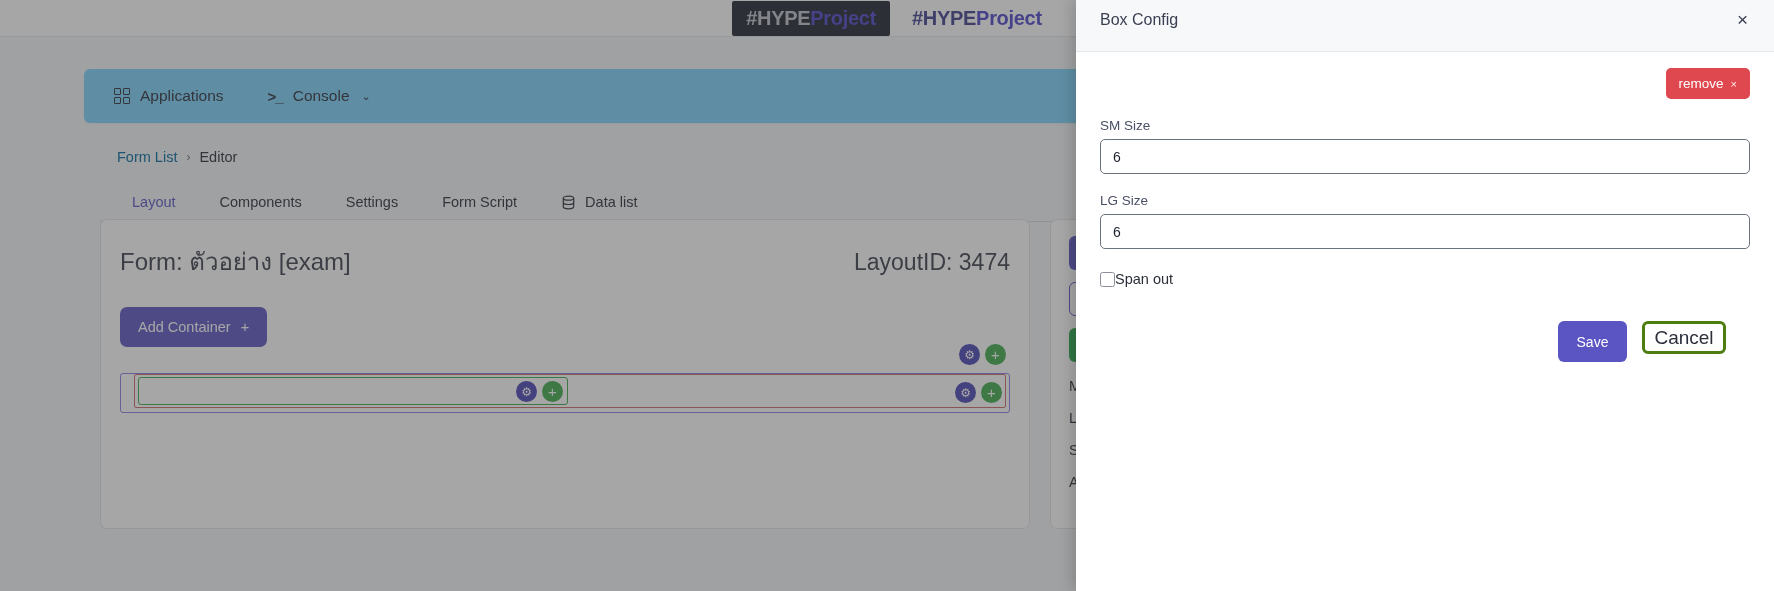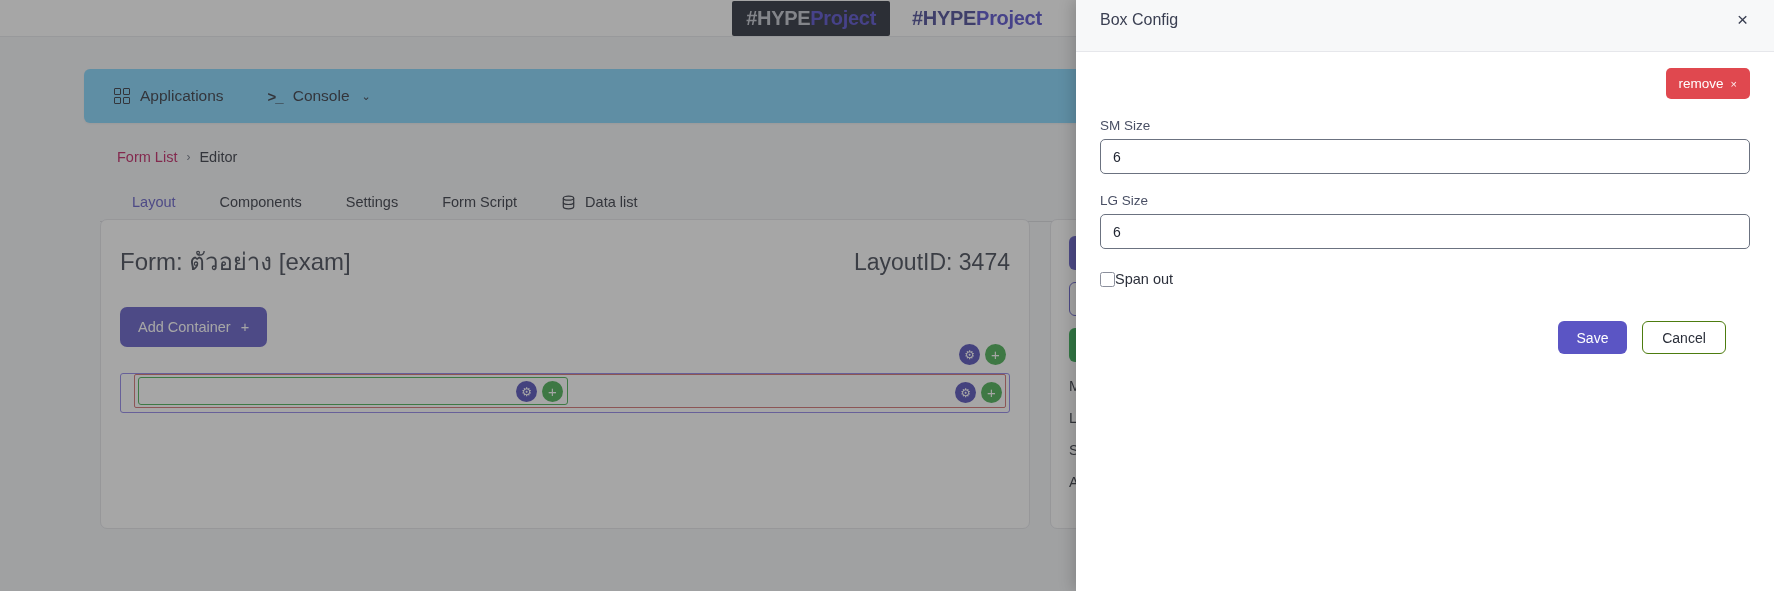--- a/index.html
+++ b/index.html
@@ -54,21 +54,21 @@
   }
   .icon-grid i { display: block; border: 1.6px solid #2b2f3a; border-radius: 1px; }
   .icon-term { font-size: 15px; font-weight: bold; color: #2b2f3a; letter-spacing: -1px; }
   .chev { font-size: 11px; color: #2b2f3a; margin-left: 2px; }
 
   
   .breadcrumb {
     position: absolute; left: 117px; top: 149px;
     display: flex; align-items: center; gap: 9px; font-size: 14.5px;
   }
-  .crumb-link { color: #be185d; cursor: pointer; }
+  .crumb-link { color: #0369a1; cursor: pointer; }
   .crumb-sep { color: #6b7280; font-size: 12px; }
   .crumb-current { color: #2b2f3a; }
 
   
   .tabs {
     position: absolute; left: 100px; top: 176px; width: 1560px; height: 46px;
     display: flex; align-items: flex-end; gap: 0;
     border-bottom: 1px solid #d8dade; padding-left: 10px;
   }
   .tab {
@@ -189,26 +189,26 @@
     background: #fff; cursor: pointer; display: inline-block;
   }
   .check-label { font-size: 14.5px; color: #2b2f3a; }
 
   .drawer-actions {
     display: flex; justify-content: flex-end; gap: 15px;
     padding: 34px 24px 0 24px;
   }
   .btn-save {
     background: #5b55c4; color: #fff; border: none; border-radius: 6px;
-    width: 69px; height: 33px; font-size: 14px; cursor: pointer;
+    width: 69px; height: 41px; font-size: 14px; cursor: pointer;
     font-family: "Liberation Sans", sans-serif;
   }
   .btn-cancel {
-    background: #fff; color: #2b2f3a; border: 1px solid #4d7c0f; border-radius: 6px;
-    width: 84px; height: 33px; font-size: 14px; cursor: pointer;
+    background: #fff; color: #2b2f3a; border: 3px solid #4d7c0f; border-radius: 6px;
+    width: 84px; height: 33px; font-size: 19px; cursor: pointer;
     font-family: "Liberation Sans", sans-serif;
   }
 </style>
 </head>
 <body>
 
 <div class="page-under">
 
   <div class="top-header">
     <div class="logo-block">

